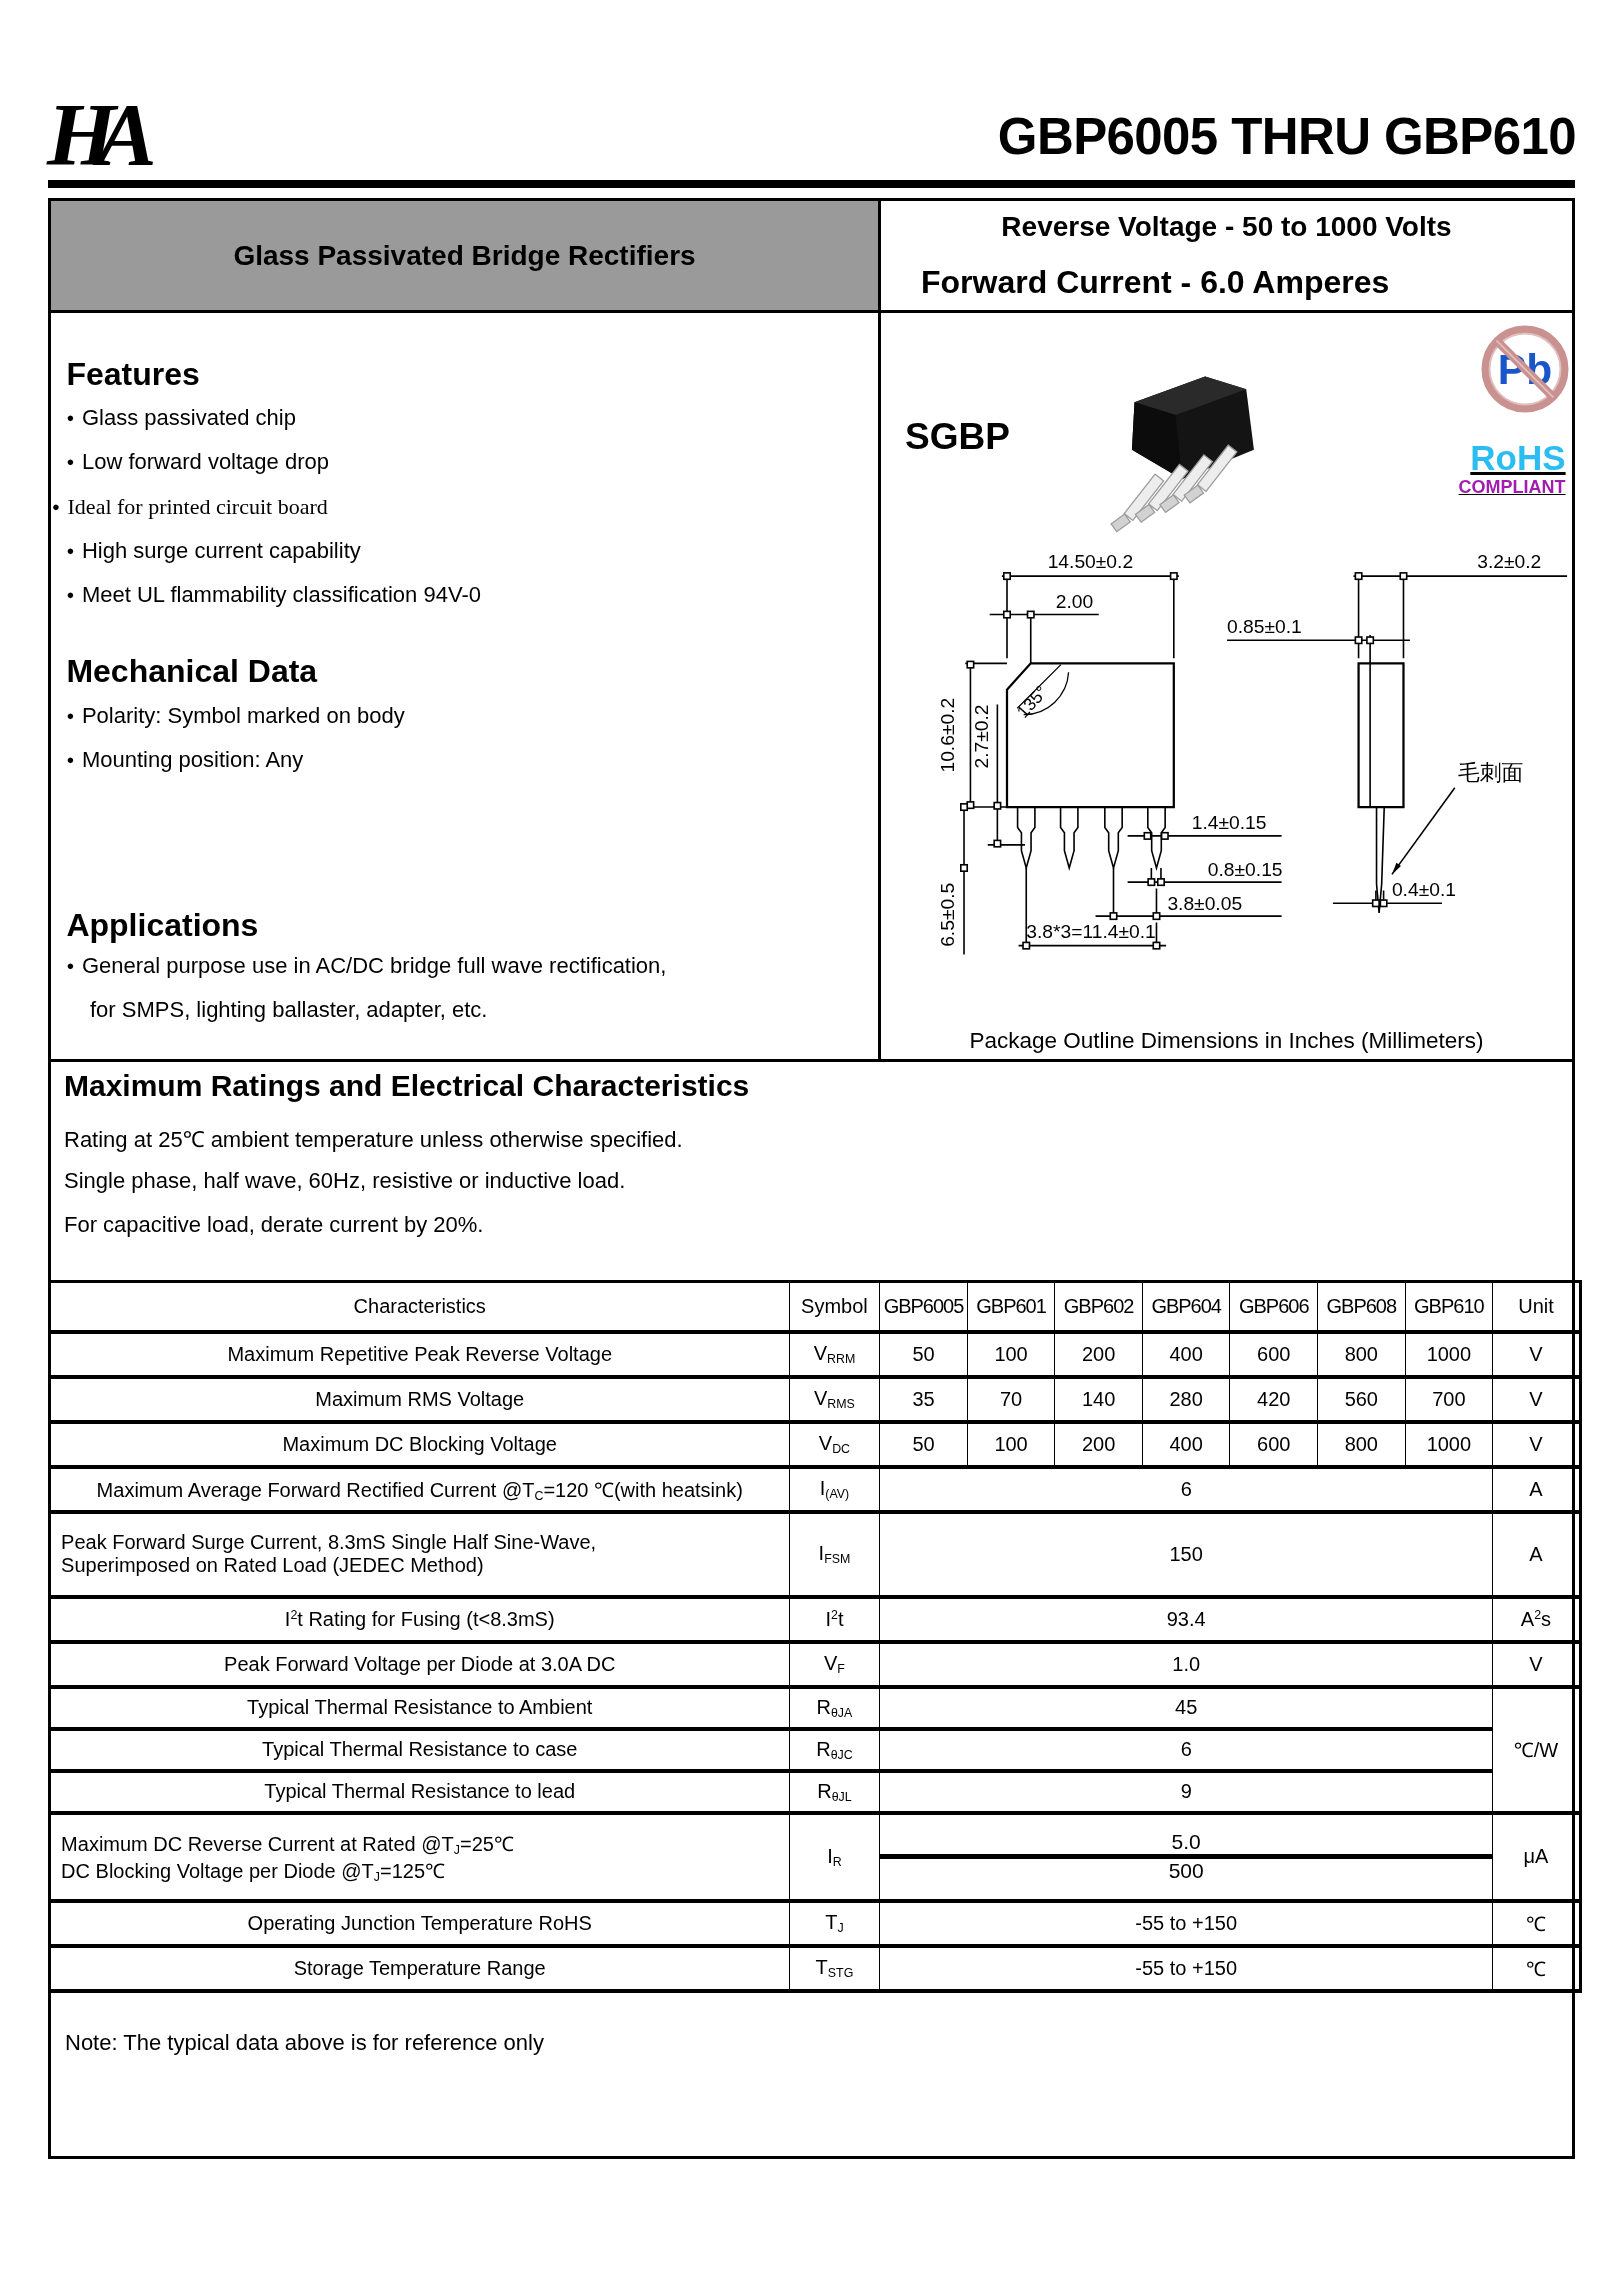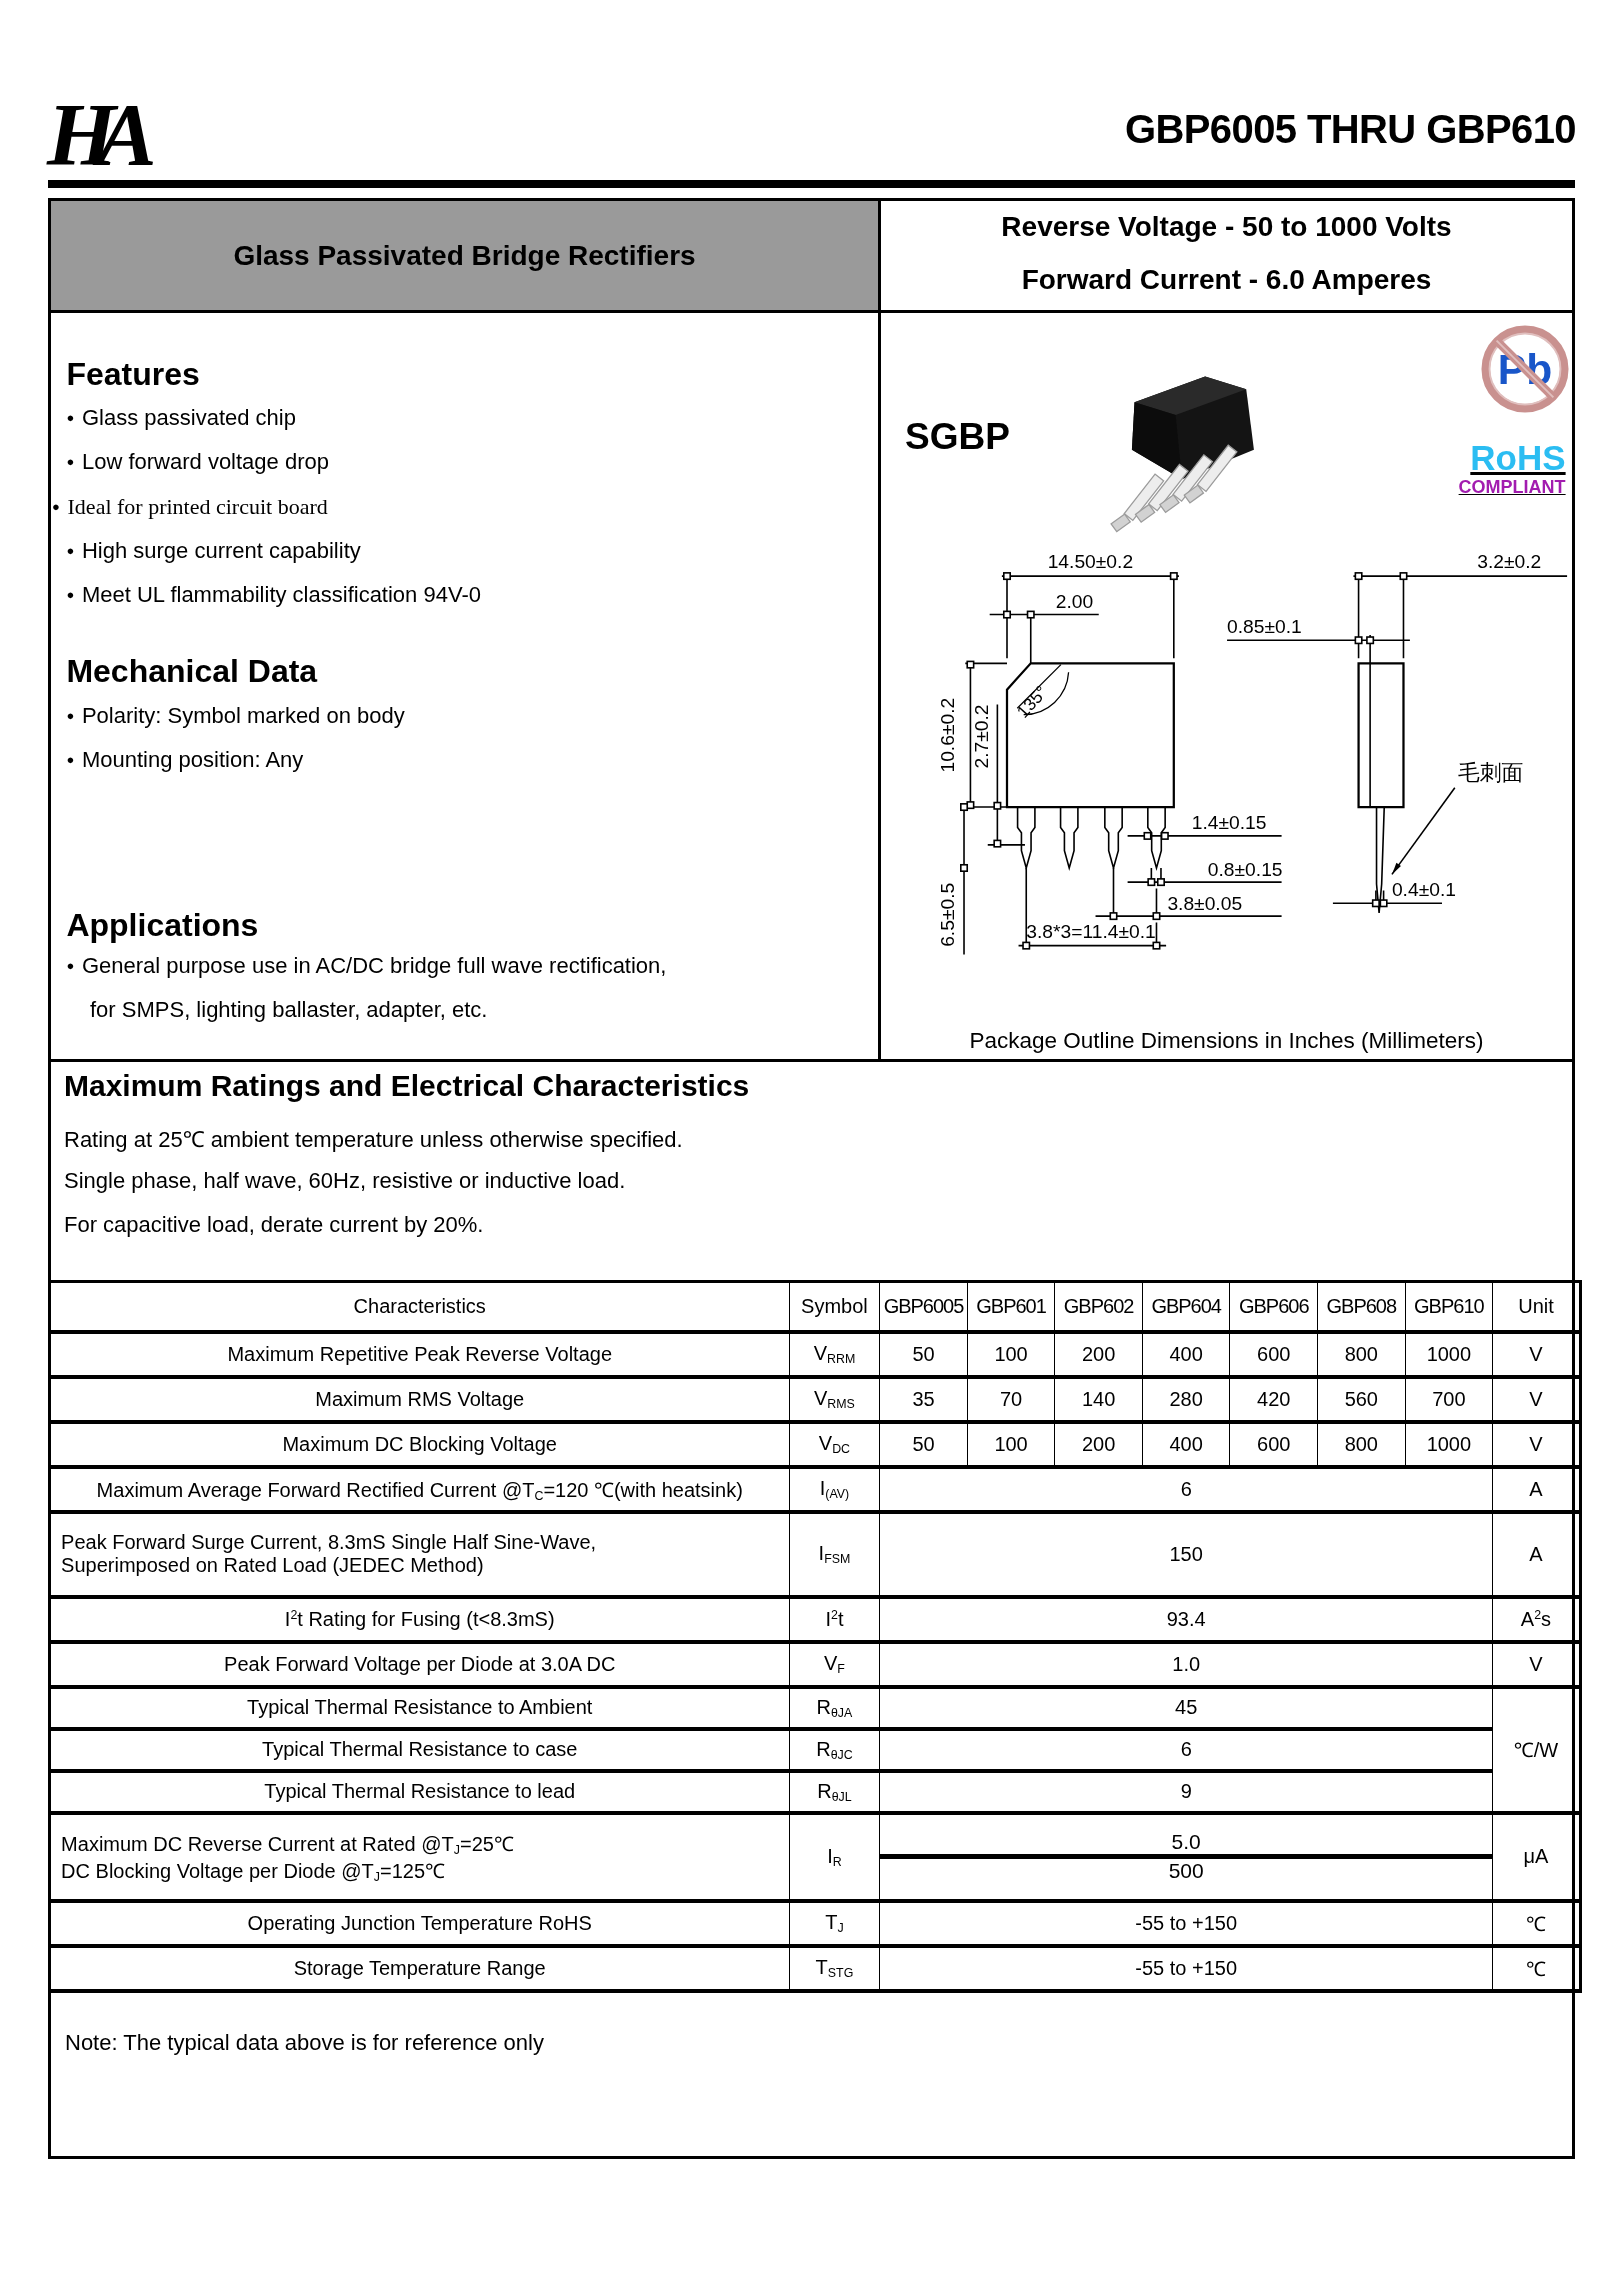--- a/index.html
+++ b/index.html
@@ -2,30 +2,30 @@
 <html style="font-size:10.3px"><head>
 <meta charset="utf-8">
 <style>
   html,body{margin:0;padding:0;background:#fff;}
   .page{position:relative;width:1624px;height:2295px;background:#fff;
         font-family:"Liberation Sans", sans-serif;color:#000;overflow:hidden;}
   .abs{position:absolute;}
   
   .logo{left:47px;top:90px;font-family:"Liberation Serif", serif;
         font-style:italic;font-weight:bold;font-size:89px;letter-spacing:-19px;line-height:1;}
-  .doc-title{right:48px;top:107px;font-size:40px;font-weight:bold;letter-spacing:-0.6px;white-space:nowrap;}
+  .doc-title{right:48px;top:107px;font-size:51px;font-weight:bold;letter-spacing:-0.6px;white-space:nowrap;}
   .top-rule{left:48px;top:180px;width:1527px;height:8.3px;background:#000;}
   
   .docbox{left:48px;top:198px;width:1527px;height:1961px;border:3.2px solid #000;box-sizing:border-box;}
   .banner-left{left:0;top:0;width:827px;height:109px;background:#9a9a9a;
                display:flex;align-items:center;justify-content:center;
                font-size:28px;font-weight:bold;}
   .banner-right{left:830px;top:0;right:0;height:109px;}
   .banner-line1{left:0;top:10.3px;width:100%;text-align:center;font-size:28px;font-weight:bold;}
-  .banner-line2{left:0;top:63px;width:100%;text-align:center;font-size:28px;font-weight:bold;}
+  .banner-line2{left:0;top:63px;width:100%;text-align:left;font-size:32px;font-weight:bold;padding-left:40px;}
   .vdivider{left:827px;top:0;width:3.2px;height:861px;background:#000;}
   .hline-banner{left:0;top:109px;width:100%;height:3.2px;background:#000;}
   .hline-section{left:0;top:858px;width:100%;height:3.2px;background:#000;}
   
   .sec-heading{font-size:32px;font-weight:bold;white-space:nowrap;}
   .li{font-size:22px;white-space:nowrap;}
   .li .bullet{font-size:13px;vertical-align:2.6px;margin-right:7.7px;}
   
   .sgbp{left:854px;top:215px;font-size:37px;font-weight:bold;}
   .rohs-wrap{right:6.4px;top:239px;text-align:right;text-decoration:underline;}

